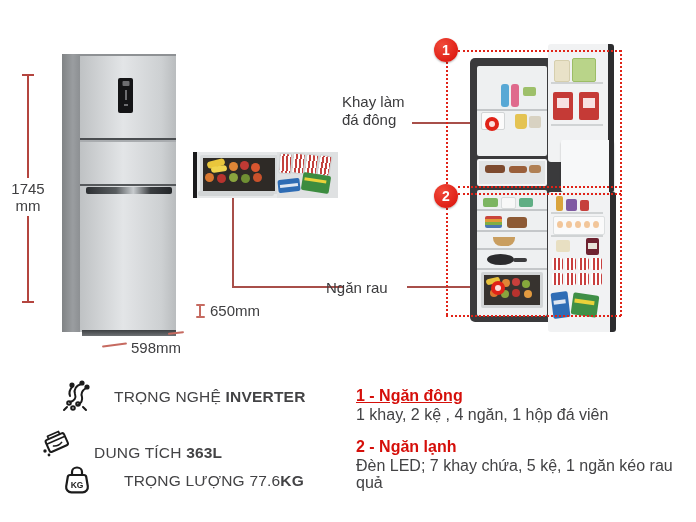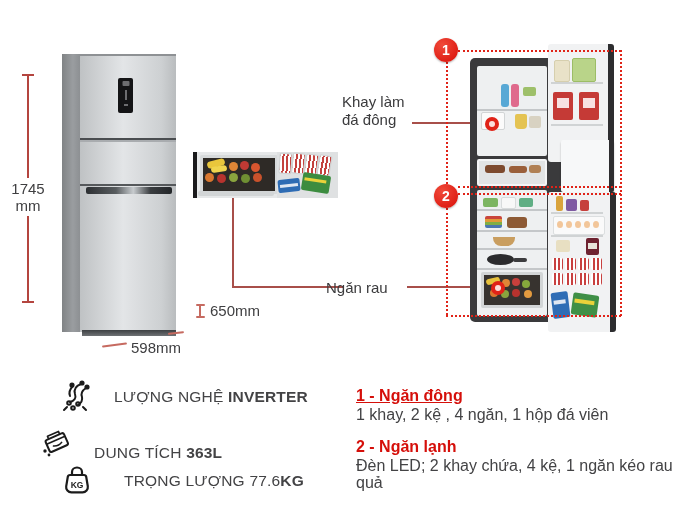--- a/index.html
+++ b/index.html
@@ -269,21 +269,21 @@
         <path d="M14 7 q-5 5 -3 10"></path>
         <circle cx="23" cy="4" r="1.6" fill="#1b1b1b"></circle>
         <circle cx="28" cy="8" r="1.6" fill="#1b1b1b"></circle>
         <circle cx="13" cy="6" r="1.6" fill="#1b1b1b"></circle>
         <circle cx="10" cy="24" r="1.8" fill="none"></circle>
         <circle cx="19" cy="25" r="1.8" fill="none"></circle>
         <circle cx="14" cy="29" r="1.8" fill="none"></circle>
         <path d="M8 28 l-3 3 M24 28 l3 3"></path>
       </svg>
     </span>
-    <span class="feat-label"><span>LƯỢNG NGHỆ </span><b>INVERTER</b></span>
+    <span class="feat-label"><span>TRỌNG NGHỆ </span><b>INVERTER</b></span>
   </div>
 
   <div class="abs" style="left:38px;top:424px;display:flex;align-items:flex-end;gap:18px;">
     <span class="icon-box">
       <svg width="38" height="38" viewBox="0 0 38 38" fill="none" stroke="#1b1b1b" stroke-width="2" stroke-linejoin="round">
         <g transform="rotate(-24 19 19)">
           <rect x="9" y="12" width="20" height="13" rx="2"></rect>
           <path d="M9 16 h20 M13 12 v-3 l12 0 v3" stroke-width="1.6"></path>
           <path d="M14 20 q5 3 10 0" stroke-width="1.6"></path>
         </g>
@@ -301,15 +301,15 @@
         <path d="M11 12 h14 c1.2 0 2 .6 2.2 1.8 l1.6 9.5 c.5 3.2 -2 6 -5.2 6 h-11.2 c-3.2 0 -5.7 -2.8 -5.2 -6 l1.6 -9.5 c.2 -1.2 1 -1.8 2.2 -1.8 z"></path>
         <text x="18" y="25" text-anchor="middle" font-size="8.5" font-weight="bold" fill="#1b1b1b" stroke="none" font-family="Liberation Sans, sans-serif">KG</text>
       </svg>
     </span>
     <span class="feat-label"><span>TRỌNG LƯỢNG 77.6</span><b>KG</b></span>
   </div>
 
   <div class="abs sec-head" style="left:356px;top:387px;text-decoration:underline;">1 - Ngăn đông</div>
   <div class="abs sec-body" style="left:356px;top:406px;">1 khay, 2 kệ , 4 ngăn, 1 hộp đá viên</div>
   <div class="abs sec-head" style="left:356px;top:438px;">2 - Ngăn lạnh</div>
-  <div class="abs sec-body" style="left:356px;top:457px;width:318px;">Đèn LED; 2 khay chứa, 4 kệ, 1 ngăn kéo rau quả</div>
+  <div class="abs sec-body" style="left:356px;top:457px;width:318px;">Đèn LED; 7 khay chứa, 5 kệ, 1 ngăn kéo rau quả</div>
 
 </div>
 
 </body></html>

